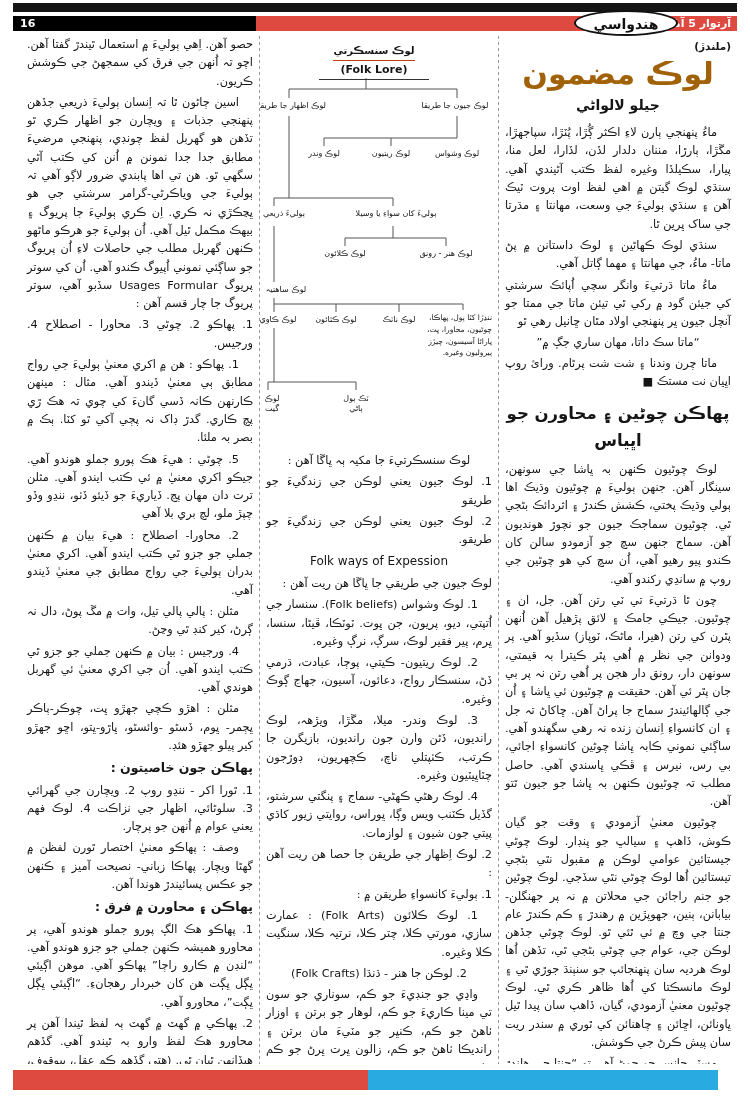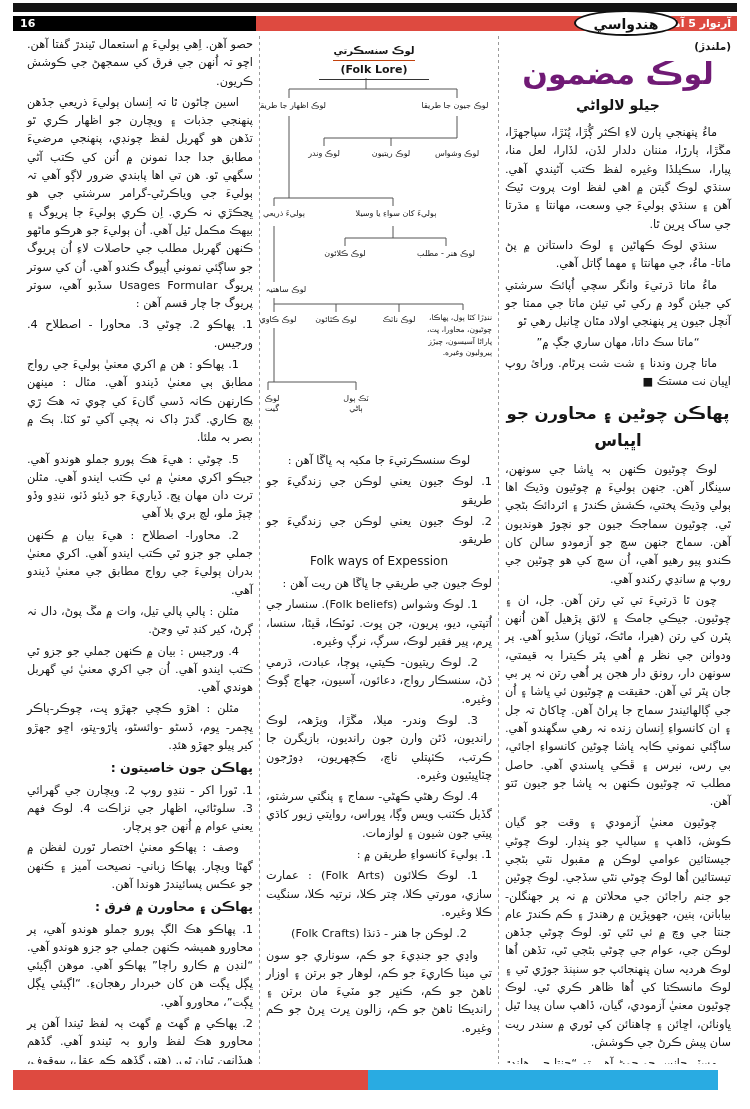--- a/index.html
+++ b/index.html
@@ -21,21 +21,21 @@
   .col{width:238px;box-sizing:border-box;padding:0 6px;overflow:hidden;text-align:justify;
        font-size:11.3px;line-height:1.62;}
   .vr{width:1px;background:repeating-linear-gradient(#999 0 3px,transparent 3px 6px);}
   p.b{margin:0 0 3px;text-indent:14px;}
   p.nb{margin:0 0 3px;text-indent:0;}
   .h-inline{font-weight:bold;font-size:12.5px;margin:3px 0;text-indent:0;}
   .center{text-align:center;text-indent:0;}
   .en{direction:ltr;text-align:center;font-size:12px;margin:0 0 3px;text-indent:0;}
   
   .cont-tag{font-weight:bold;font-size:10.5px;margin:2px 0 0;text-indent:0;}
-  .main-title{color:#701a75;font-weight:bold;font-size:30px;line-height:1.15;text-align:center;margin:2px 0 0;}
+  .main-title{color:#a16207;font-weight:bold;font-size:30px;line-height:1.15;text-align:center;margin:2px 0 0;}
   .byline{font-weight:bold;font-size:14px;text-align:center;margin:2px 0 8px;}
   .art2-head{font-weight:bold;font-size:16.5px;text-align:center;margin:10px 0 6px;}
   .quote{text-align:center;text-indent:0;margin:2px 0;}
   
   .diagram{position:relative;width:236px;height:404px;margin:6px auto 6px;}
   .diagram svg{position:absolute;inset:0;}
   .dlabel{position:absolute;transform:translateX(-50%);font-size:8px;line-height:1.25;
           text-align:center;white-space:pre-line;direction:rtl;width:70px;}
   .droot{position:absolute;left:50%;transform:translateX(-50%);top:0;text-align:center;width:110px;}
   .droot .t{display:inline-block;font-size:10px;font-weight:bold;border-bottom:1px solid #c2410c;padding-bottom:1px;}
@@ -121,41 +121,42 @@
           <span class="s">(Folk Lore)</span>
         </div>
         <div class="dlabel" style="left:36px;top:59px;">لوڪ اظهار جا طريقا</div>
         <div class="dlabel" style="left:199px;top:59px;">لوڪ جيون جا طريقا</div>
         <div class="dlabel" style="left:201px;top:107px;width:60px;">لوڪ وشواس</div>
         <div class="dlabel" style="left:135px;top:107px;width:60px;">لوڪ ريتيون</div>
         <div class="dlabel" style="left:68px;top:107px;width:60px;">لوڪ وندر</div>
         <div class="dlabel" style="left:28px;top:167px;width:58px;">ٻوليءَ ذريعي</div>
         <div class="dlabel" style="left:140px;top:167px;width:92px;">ٻوليءَ کان سواءِ يا وسيلا</div>
         <div class="dlabel" style="left:89px;top:207px;width:60px;">لوڪ ڪلائون</div>
-        <div class="dlabel" style="left:190px;top:207px;width:70px;">لوڪ هنر - مطلب</div>
+        <div class="dlabel" style="left:190px;top:207px;width:70px;">لوڪ هنر - رونق</div>
         <div class="dlabel" style="left:30px;top:243px;width:60px;">لوڪ ساهتيہ</div>
         <div class="dlabel" style="left:22px;top:273px;width:50px;">لوڪ ڪاوي</div>
         <div class="dlabel" style="left:80px;top:273px;width:55px;">لوڪ ڪٿائون</div>
         <div class="dlabel" style="left:143px;top:273px;width:50px;">لوڪ ناٽڪ</div>
         <div class="dnote">ننڍڙا کٿا ٻول، پهاڪا، چوڻيون، محاورا، ڀت، پاراڻا آسيسون، چيڙز ٻيروليون وغيره.</div>
         <div class="dlabel" style="left:16px;top:352px;width:40px;">لوڪ
 گيت</div>
         <div class="dlabel" style="left:100px;top:352px;width:50px;">ٽڪ ٻول
 ٻاڻي</div>
       </div>
 
       <p class="nb center">لوڪ سنسڪرتيءَ جا مکيہ ٻہ ڀاڱا آهن :</p>
       <p class="nb">1. لوڪ جيون يعني لوڪن جي زندگيءَ جو طريقو</p>
       <p class="nb">2. لوڪ جيون يعني لوڪن جي زندگيءَ جو طريقو.</p>
       <p class="en">Folk ways of Expession</p>
       <p class="nb">لوڪ جيون جي طريقي جا ڀاڱا هن ريت آهن :</p>
       <p class="b">1. لوڪ وشواس (Folk beliefs). سنسار جي اُتپتي، ديو، پريون، جن ڀوت. ٽوٽڪا، ڦيڻا، سنسا، ڀرم، پير فقير لوڪ، سرڳ، نرڳ وغيره.</p>
       <p class="b">2. لوڪ ريتيون- ڪيتي، پوڄا، عبادت، ڌرمي ڏڻ، سنسڪار رواج، دعائون، آسيون، جهاڃ ڳوڪ وغيره.</p>
       <p class="b">3. لوڪ وندر- ميلا، مڱڙا، ويڙهہ، لوڪ رانديون، ڏڻن وارن جون رانديون، بازيگرن جا ڪرتب، ڪٺپتلي ناچ، ڪچهريون، ڊوڙجون چٽاڀيٽيون وغيره.</p>
       <p class="b">4. لوڪ رهڻي ڪهڻي- سماج ۽ پنگتي سرشتو، گڏيل ڪٽنب ويس وڳا، ڀوراس، روايتي زيور کاڌي پيتي جون شيون ۽ لوازمات.</p>
+      <p class="nb">2. لوڪ اِظهار جي طريقن جا حصا هن ريت آهن :</p>
       <p class="nb">1. ٻوليءَ کانسواءِ طريقن ۾ :</p>
       <p class="b">1. لوڪ ڪلائون (Folk Arts) : عمارت سازي، مورتي ڪلا، چتر ڪلا، نرتيہ ڪلا، سنگيت ڪلا وغيره.</p>
       <p class="nb center">2. لوڪن جا هنر - ڌنڌا (Folk Crafts)</p>
       <p class="b">واڍي جو جنڊيءَ جو ڪم، سوناري جو سون تي مينا ڪاريءَ جو ڪم، لوهار جو برتن ۽ اوزار ٺاهڻ جو ڪم، ڪنڀر جو مٽيءَ مان برتن ۽ رانديڪا ٺاهڻ جو ڪم، زالون ڀرت ڀرڻ جو ڪم وغيره.</p>
 
     </div>
 
     <div class="vr"></div>
 
     <div class="col">

